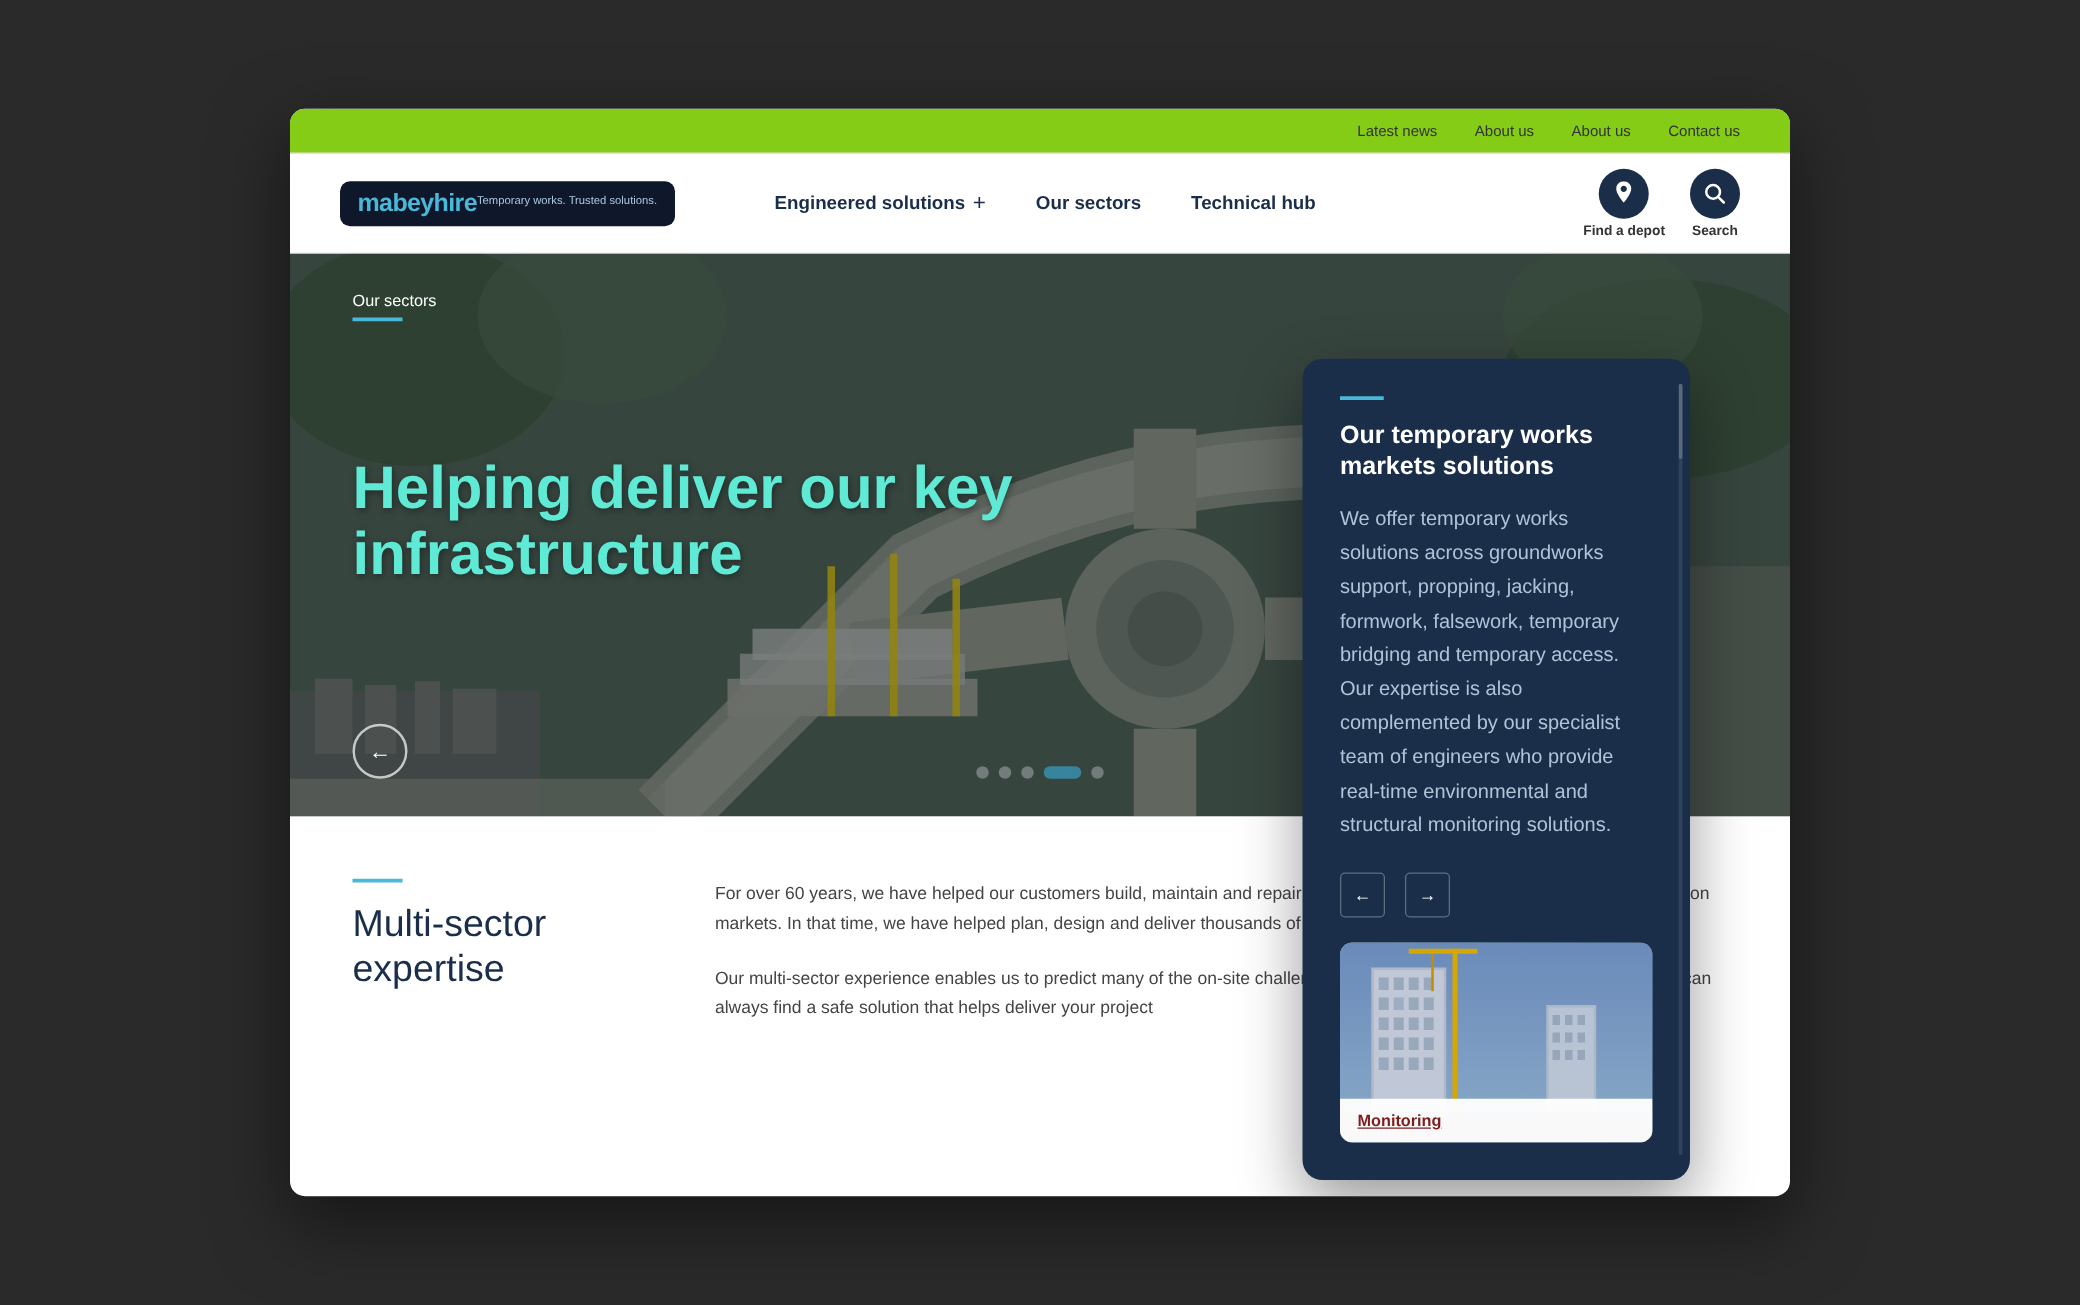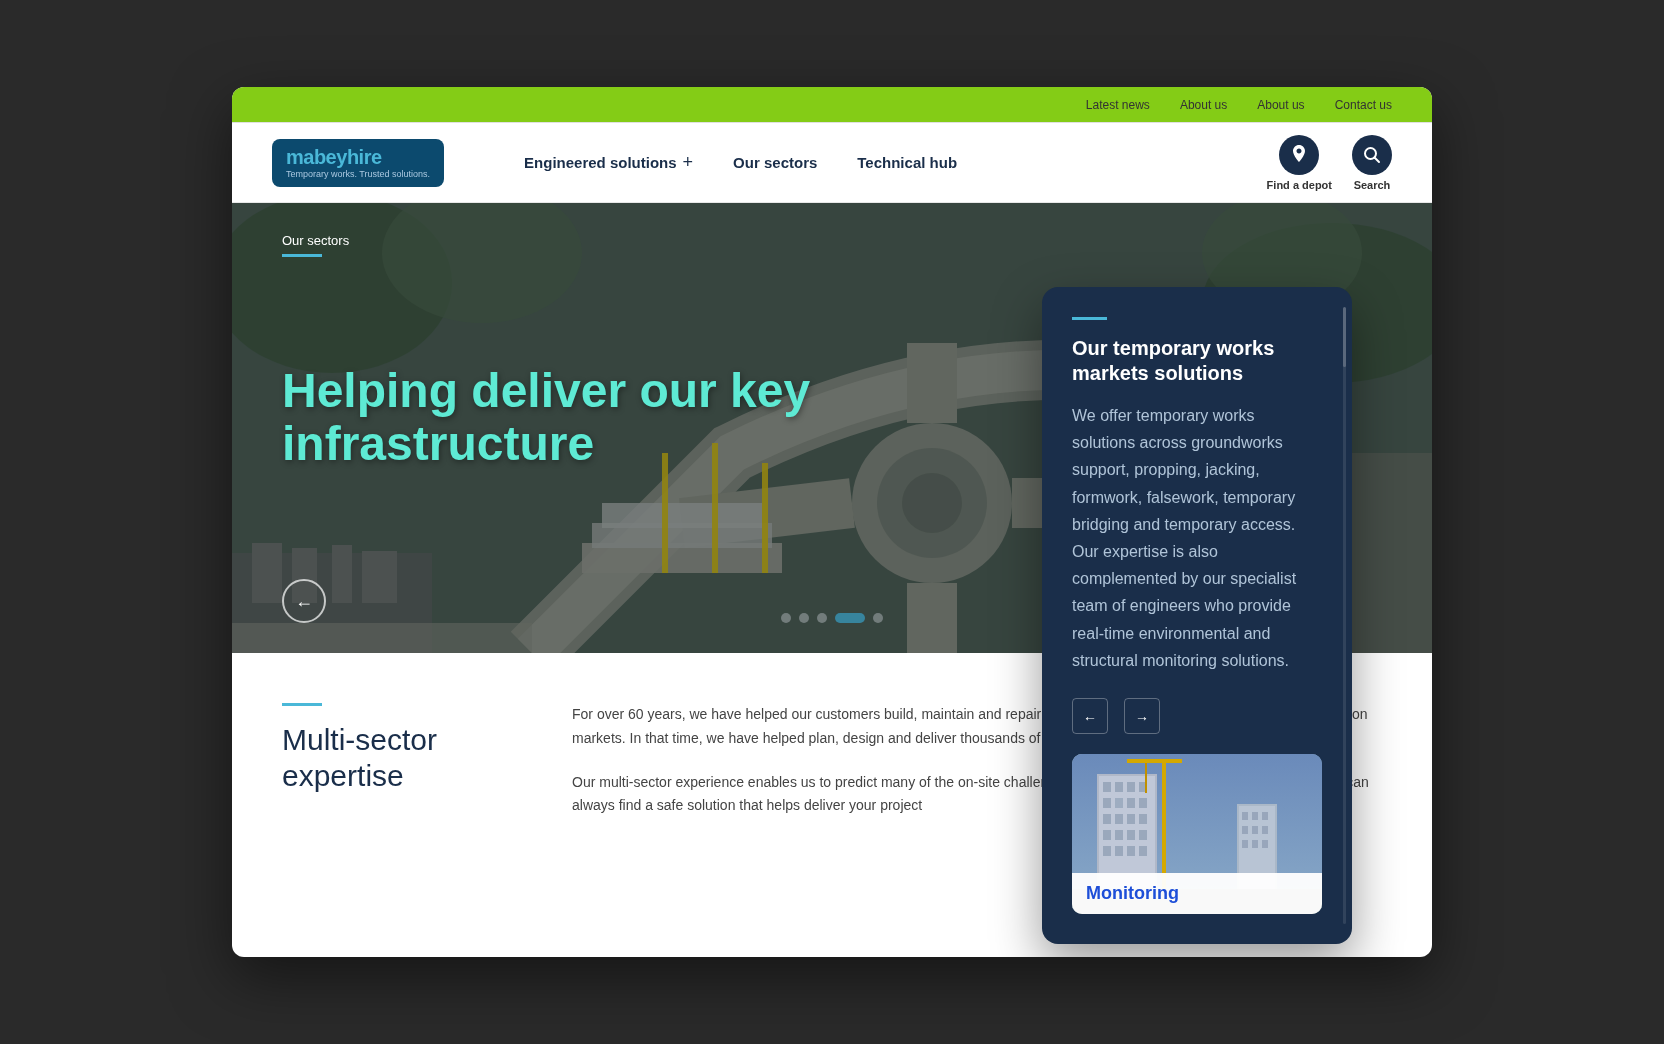--- a/index.html
+++ b/index.html
@@ -51,25 +51,25 @@
       border-bottom: 1px solid #e8e8e8;
       gap: 0;
     }
     .logo-area {
       display: flex;
       align-items: center;
       margin-right: 60px;
       flex-shrink: 0;
     }
     .logo-box {
-      background: #0c4a6e;
+      background: #0f172a;
       border-radius: 8px;
       padding: 8px 14px;
       display: flex;
-      flex-direction: column;
+      flex-direction: row;
       align-items: flex-start;
     }
     .logo-text-main {
       color: #fff;
       font-size: 20px;
       font-weight: 700;
       letter-spacing: -0.5px;
       line-height: 1;
     }
     .logo-text-main span {
@@ -326,23 +326,24 @@
       overflow: hidden;
       position: relative;
     }
     .card-image-label {
       position: absolute;
       bottom: 0;
       left: 0;
       right: 0;
       background: rgba(255,255,255,0.95);
       padding: 10px 14px;
-      font-size: 18px;
+      font-size: 13px;
       font-weight: 700;
-      color: #1d4ed8;
+      color: #7f1d1d;
+      text-decoration: underline;
     }
 
     
     .card-scrollbar {
       position: absolute;
       right: 6px;
       top: 20px;
       bottom: 20px;
       width: 3px;
       background: rgba(255,255,255,0.1);

